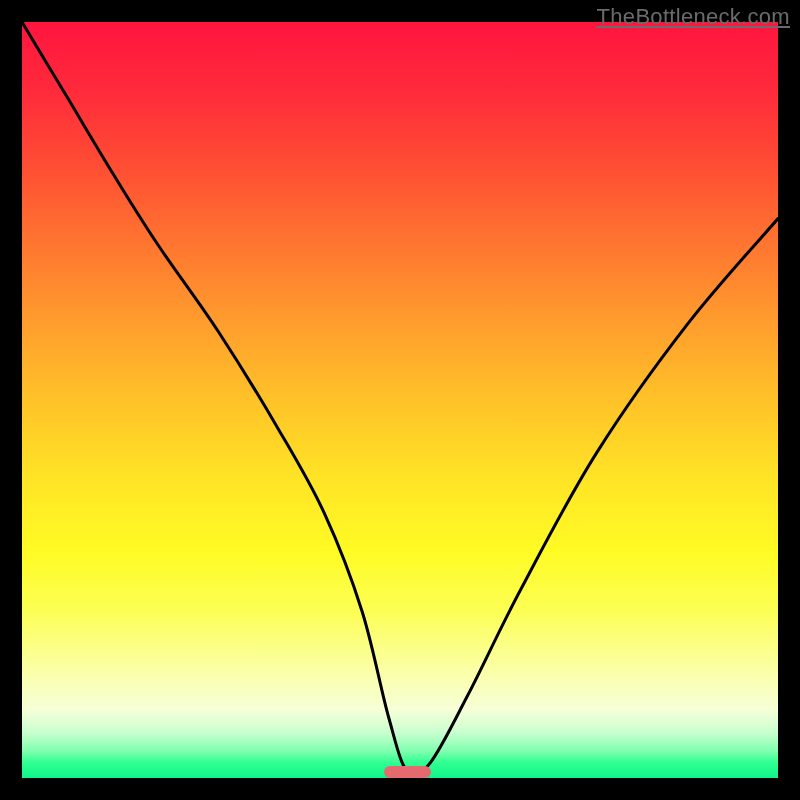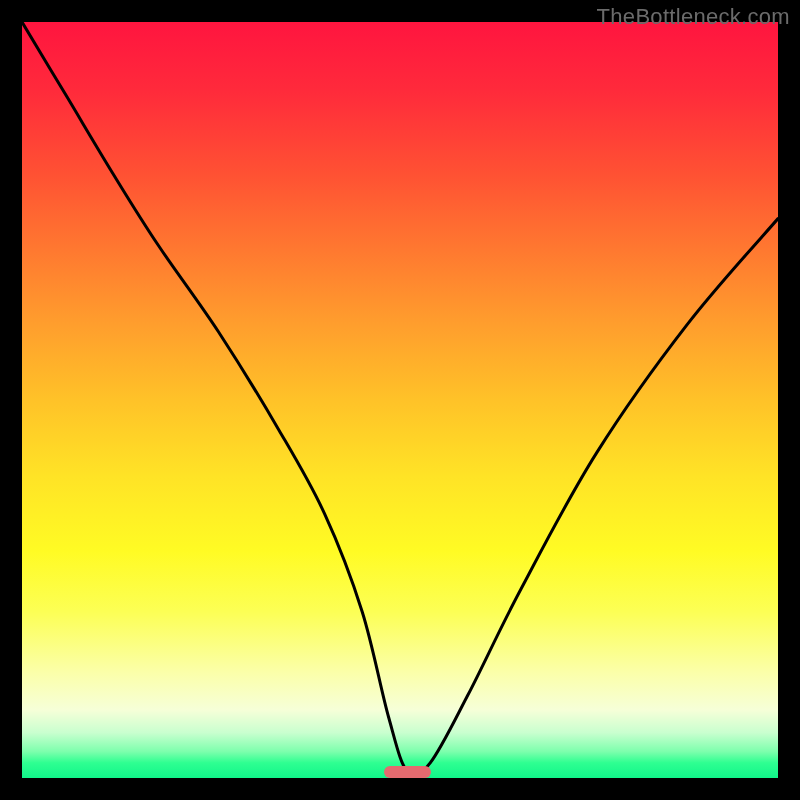--- a/index.html
+++ b/index.html
@@ -19,20 +19,21 @@
   }
   .watermark {
     position: absolute;
     top: 4px;
     right: 10px;
     color: #6b6b6b;
     font-size: 22px;
     font-weight: 500;
     letter-spacing: 0.3px;
     z-index: 20;
+    text-decoration: underline;
   }
   .plot-area {
     position: absolute;
     left: 22px;
     top: 22px;
     width: 756px;
     height: 756px;
     overflow: hidden;
   }
   .gradient {

